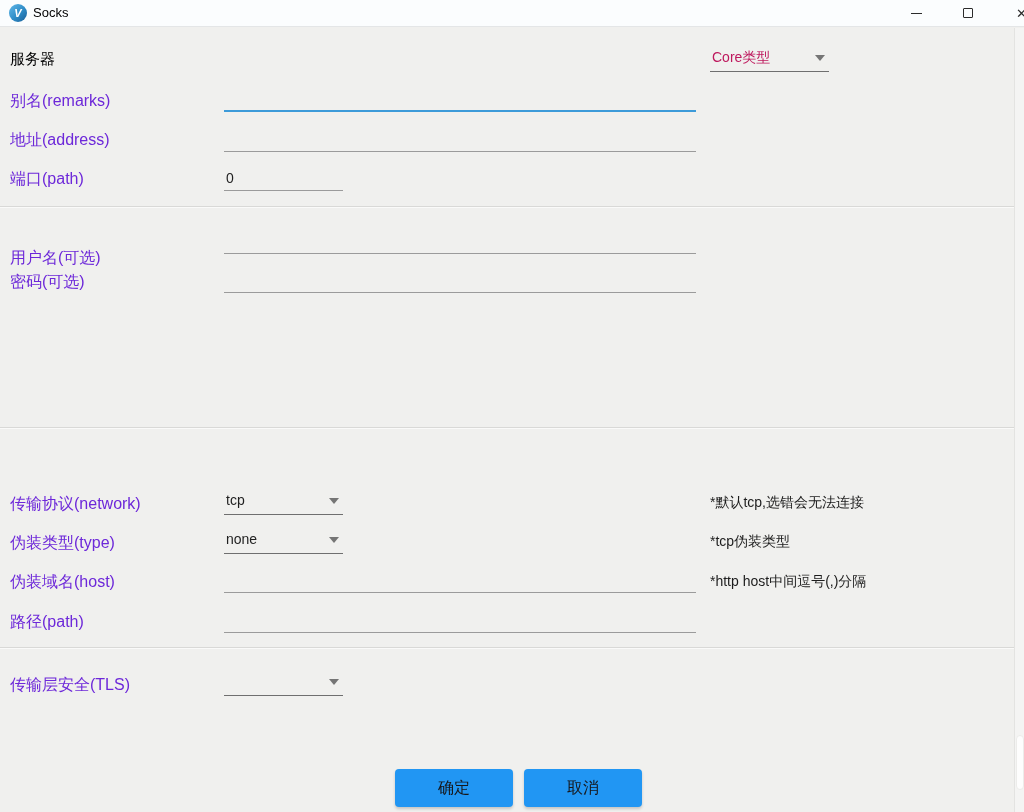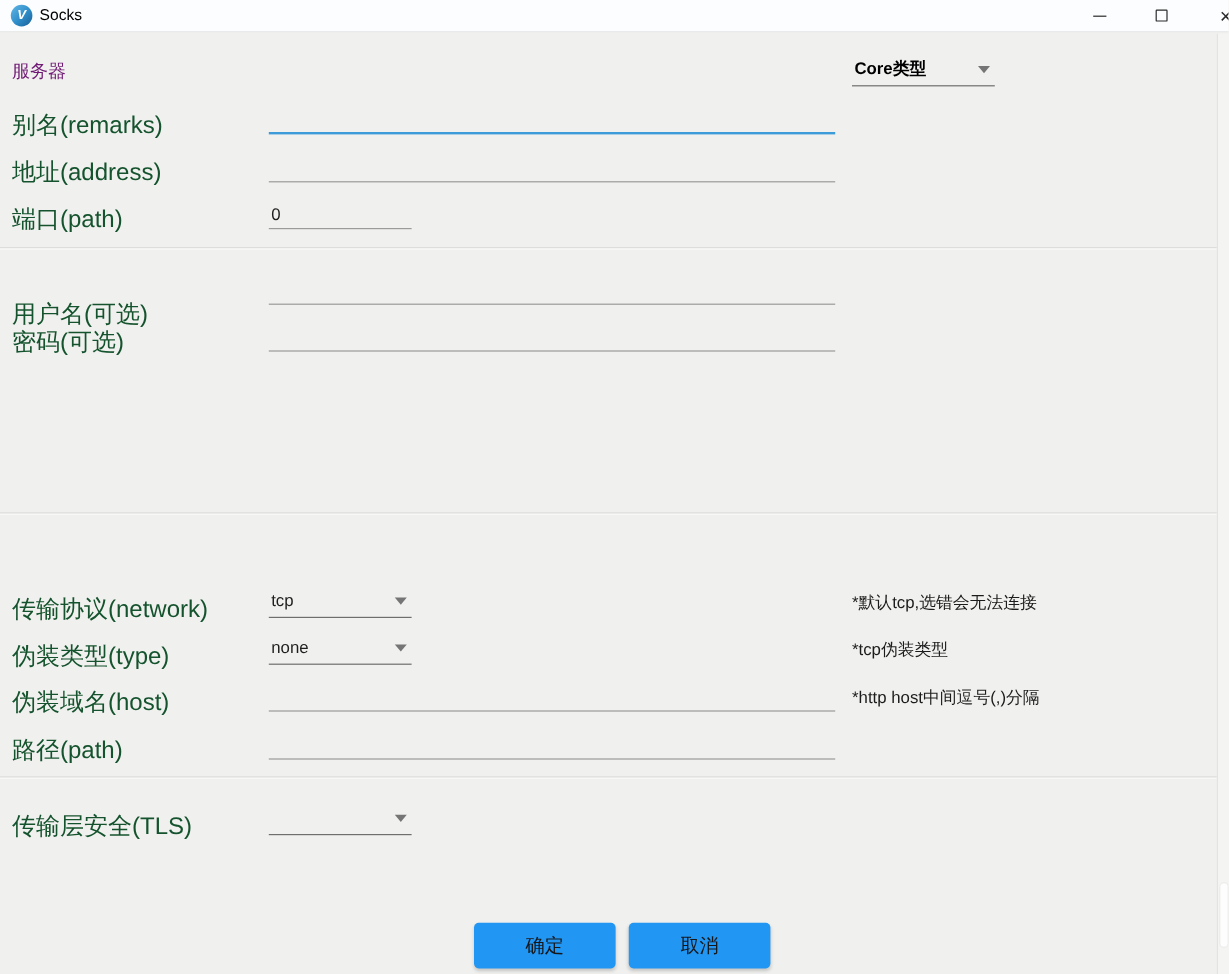--- a/index.html
+++ b/index.html
@@ -30,23 +30,23 @@
   .win-btn { position:absolute; top:0; width:34px; height:26px; display:flex; align-items:center; justify-content:center; }
   .btn-min { left:899px; }
   .btn-max { left:951px; }
   .btn-close { left:1005px; width:19px; overflow:hidden; justify-content:flex-start; padding-left:11px; }
   .glyph-min { width:11px; height:1px; background:#2b2b2b; }
   .glyph-max { width:10px; height:10px; border:1px solid #2b2b2b; border-radius:1px; background:transparent; }
   .glyph-close { font-size:13px; color:#2b2b2b; line-height:1; }
 
   
   .label {
-    position:absolute; left:10px; font-size:20px; color:#14532d; white-space:nowrap;
+    position:absolute; left:10px; font-size:16px; color:#6d28d9; white-space:nowrap;
   }
-  .section { font-size:15px; color:#701a75; }
+  .section { font-size:15px; color:#000000; }
   .note {
     position:absolute; left:710px; font-size:14px; color:#1c1c1c; white-space:nowrap;
   }
   .divider {
     position:absolute; left:0; width:1015px; height:2px;
     border-top:1px solid #d9d9d7; border-bottom:1px solid #fafaf9;
   }
 
   .uinput {
     position:absolute; height:25px; background:transparent; border:none;
@@ -60,21 +60,21 @@
 
   .combo {
     position:absolute; height:25px; border-bottom:1px solid #6f6f6f;
     font-size:14px; color:#1f1f1f; padding:2px 2px 0 2px; cursor:default;
   }
   .combo .arrow {
     position:absolute; right:4px; top:8px; width:0; height:0;
     border-left:5px solid transparent; border-right:5px solid transparent;
     border-top:6px solid #757575;
   }
-  .combo.placeholder { color:#000000;font-weight:bold; }
+  .combo.placeholder { color:#be185d; }
 
   
   .btn {
     position:absolute; width:118px; height:38px; background:#2196f3;
     border:none; border-radius:4px; font-family:"Liberation Sans", sans-serif;
     font-size:16px; color:#17171a; cursor:pointer;
     box-shadow:0 2px 3px rgba(0,0,0,0.18);
     display:flex; align-items:center; justify-content:center;
   }
 

